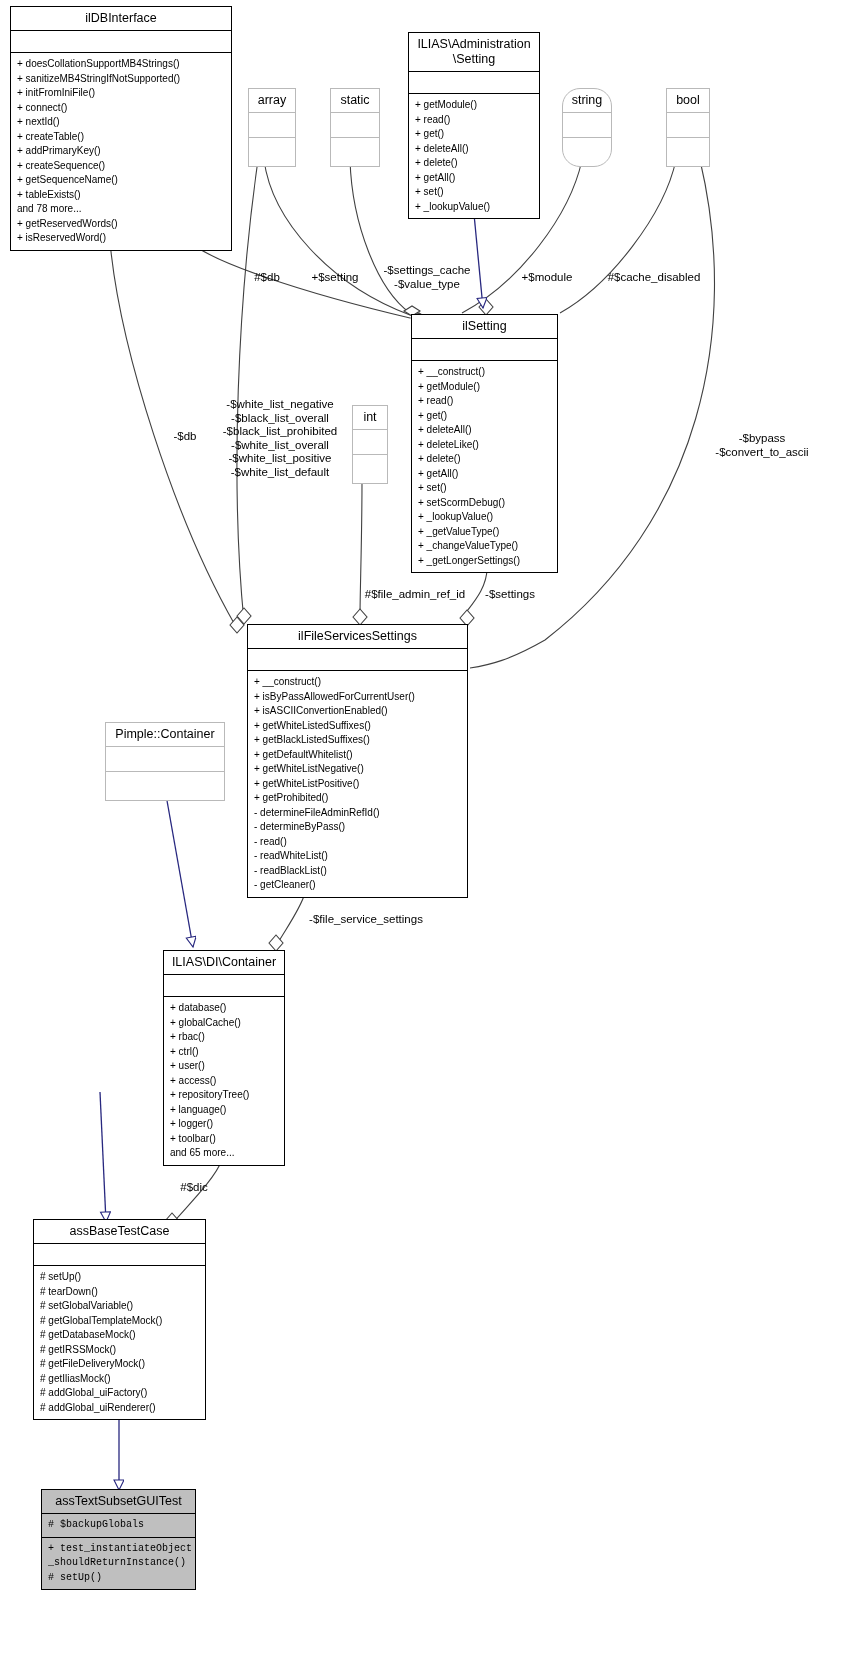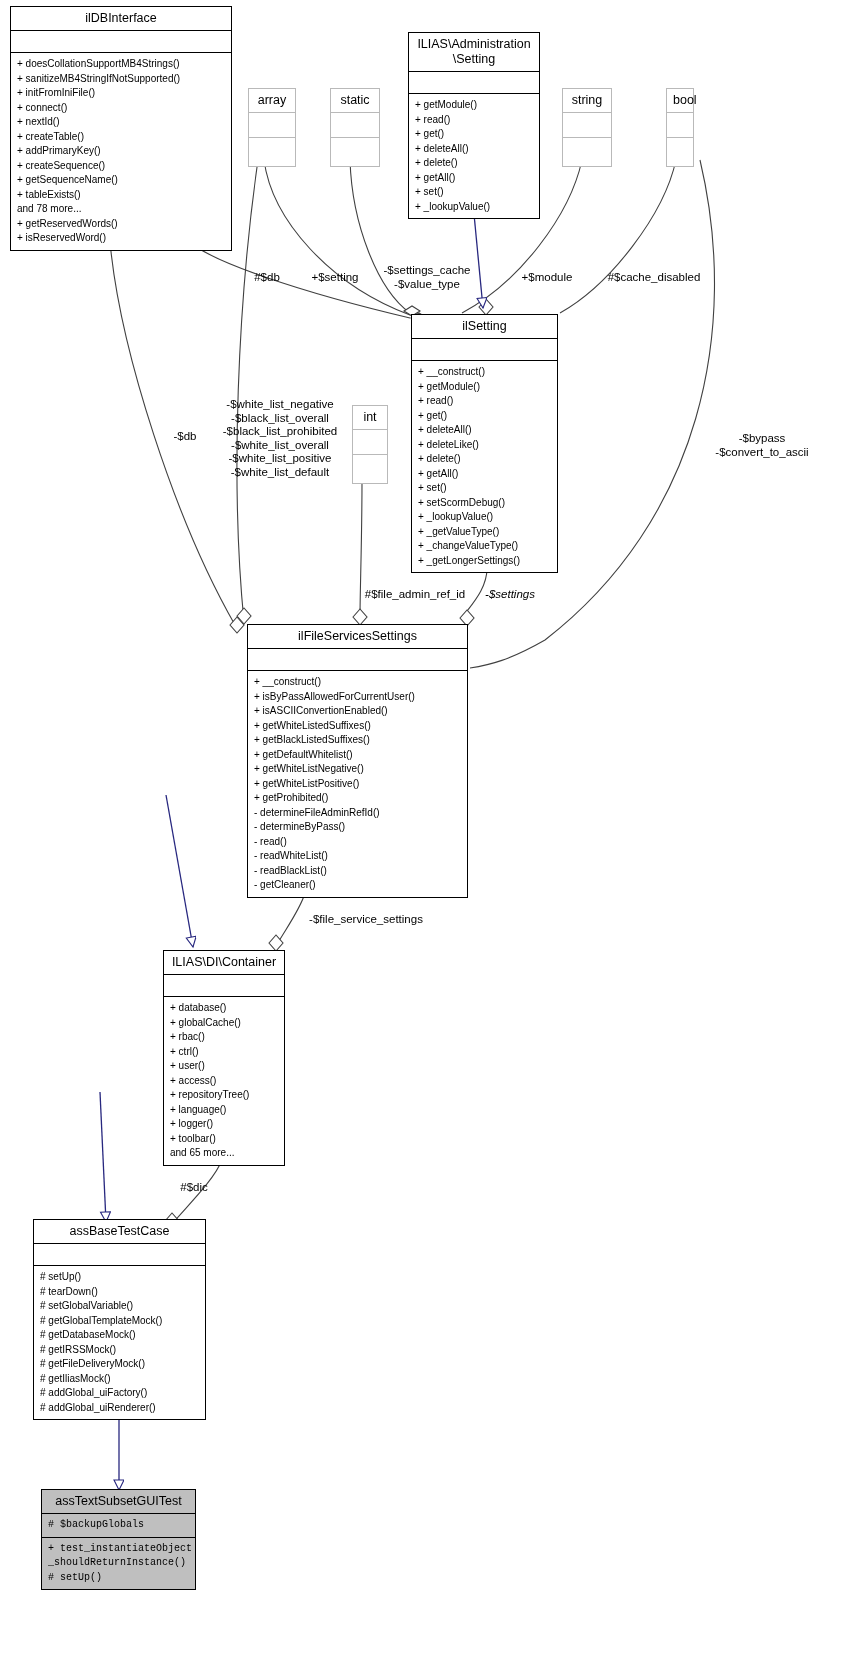--- a/index.html
+++ b/index.html
@@ -115,27 +115,27 @@
   <div class="sec empty"></div>
   <div class="sec last"></div>
 </div>
 
 <div class="cls faint" style="left:330px;top:88px;width:50px;">
   <div class="name">static</div>
   <div class="sec empty"></div>
   <div class="sec last"></div>
 </div>
 
-<div class="cls faint" style="left:562px;top:88px;width:50px;">
+<div class="cls faint" style="left:562px;top:88px;width:50px;border-radius:18px;">
   <div class="name">string</div>
   <div class="sec empty"></div>
   <div class="sec last"></div>
 </div>
 
-<div class="cls faint" style="left:666px;top:88px;width:28px;">
+<div class="cls faint" style="left:666px;top:88px;width:44px;">
   <div class="name">bool</div>
   <div class="sec empty"></div>
   <div class="sec last"></div>
 </div>
 
 <div class="cls faint" style="left:352px;top:405px;width:36px;">
   <div class="name">int</div>
   <div class="sec empty"></div>
   <div class="sec last"></div>
 </div>
@@ -186,20 +186,25 @@
 + getWhiteListPositive()
 + getProhibited()
 - determineFileAdminRefId()
 - determineByPass()
 - read()
 - readWhiteList()
 - readBlackList()
 - getCleaner()</div>
 </div>
 
+<div class="cls faint" style="left:105px;top:722px;width:120px;">
+  <div class="name">Pimple::Container</div>
+  <div class="sec empty"></div>
+  <div class="sec last"></div>
+</div>
 
 <div class="cls solid" style="left:163px;top:950px;width:122px;">
   <div class="name">ILIAS\DI\Container</div>
   <div class="sec empty"></div>
   <div class="sec last">+ database()
 + globalCache()
 + rbac()
 + ctrl()
 + user()
 + access()
@@ -245,18 +250,18 @@
 <div class="elabel c" style="left:212px;top:398px;width:136px;">-$white_list_negative
 -$black_list_overall
 -$black_list_prohibited
 -$white_list_overall
 -$white_list_positive
 -$white_list_default</div>
 <div class="elabel c" style="left:676px;top:424px;width:172px;margin-top:8px;">-$bypass
 -$convert_to_ascii</div>
 
 <div class="elabel c" style="left:355px;top:588px;width:120px;">#$file_admin_ref_id</div>
-<div class="elabel c" style="left:470px;top:588px;width:80px;font-style:italic;">-$settings</div>
+<div class="elabel c" style="left:470px;top:588px;width:80px;">-$settings</div>
 
 <div class="elabel c" style="left:276px;top:913px;width:180px;">-$file_service_settings</div>
 <div class="elabel c" style="left:168px;top:1181px;width:52px;">#$dic</div>
 
 </div>
 
 </body></html>

